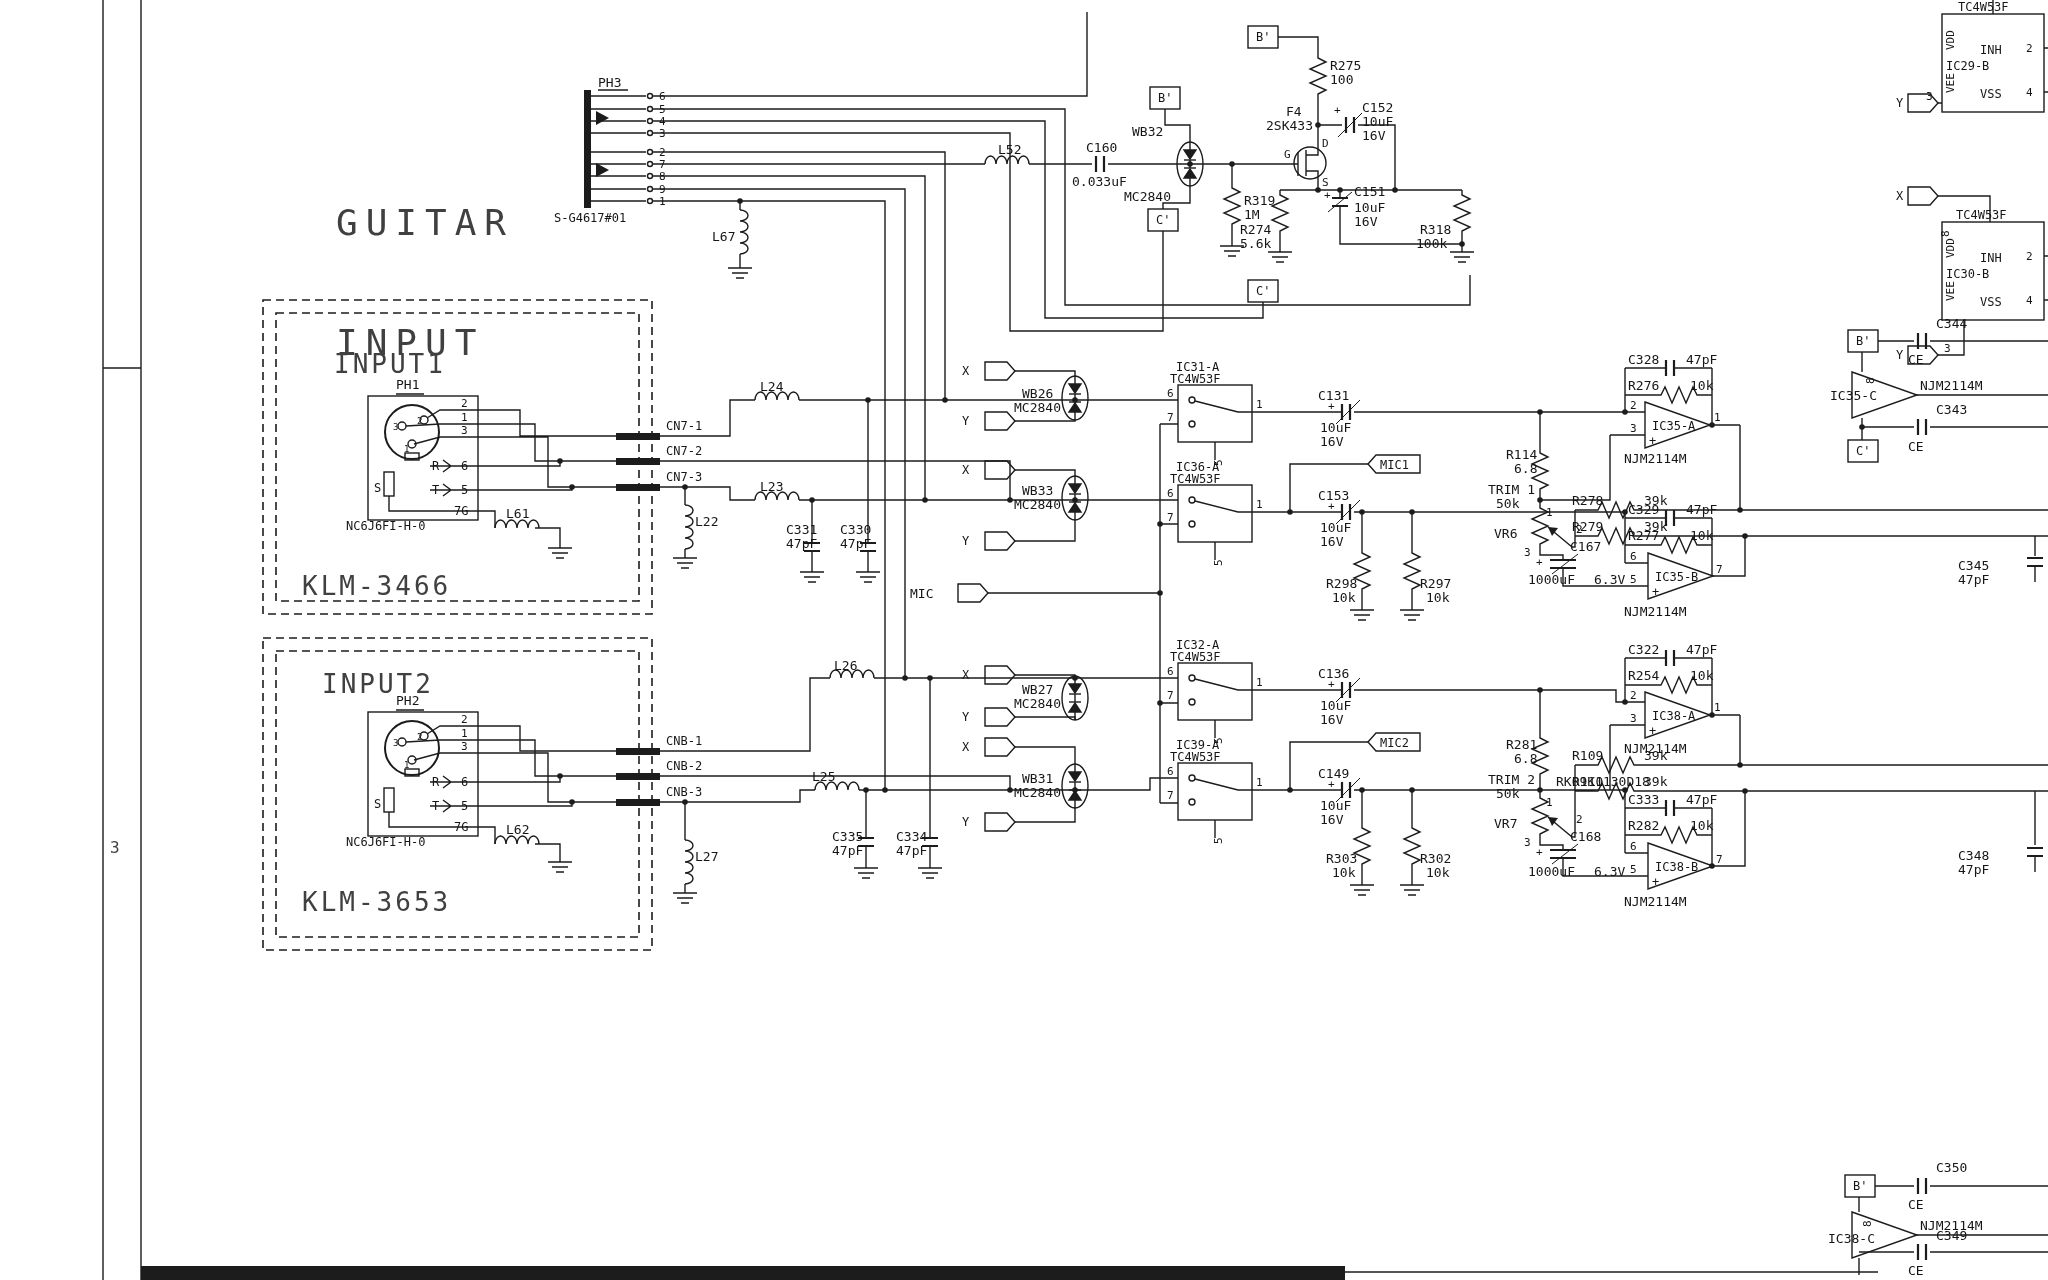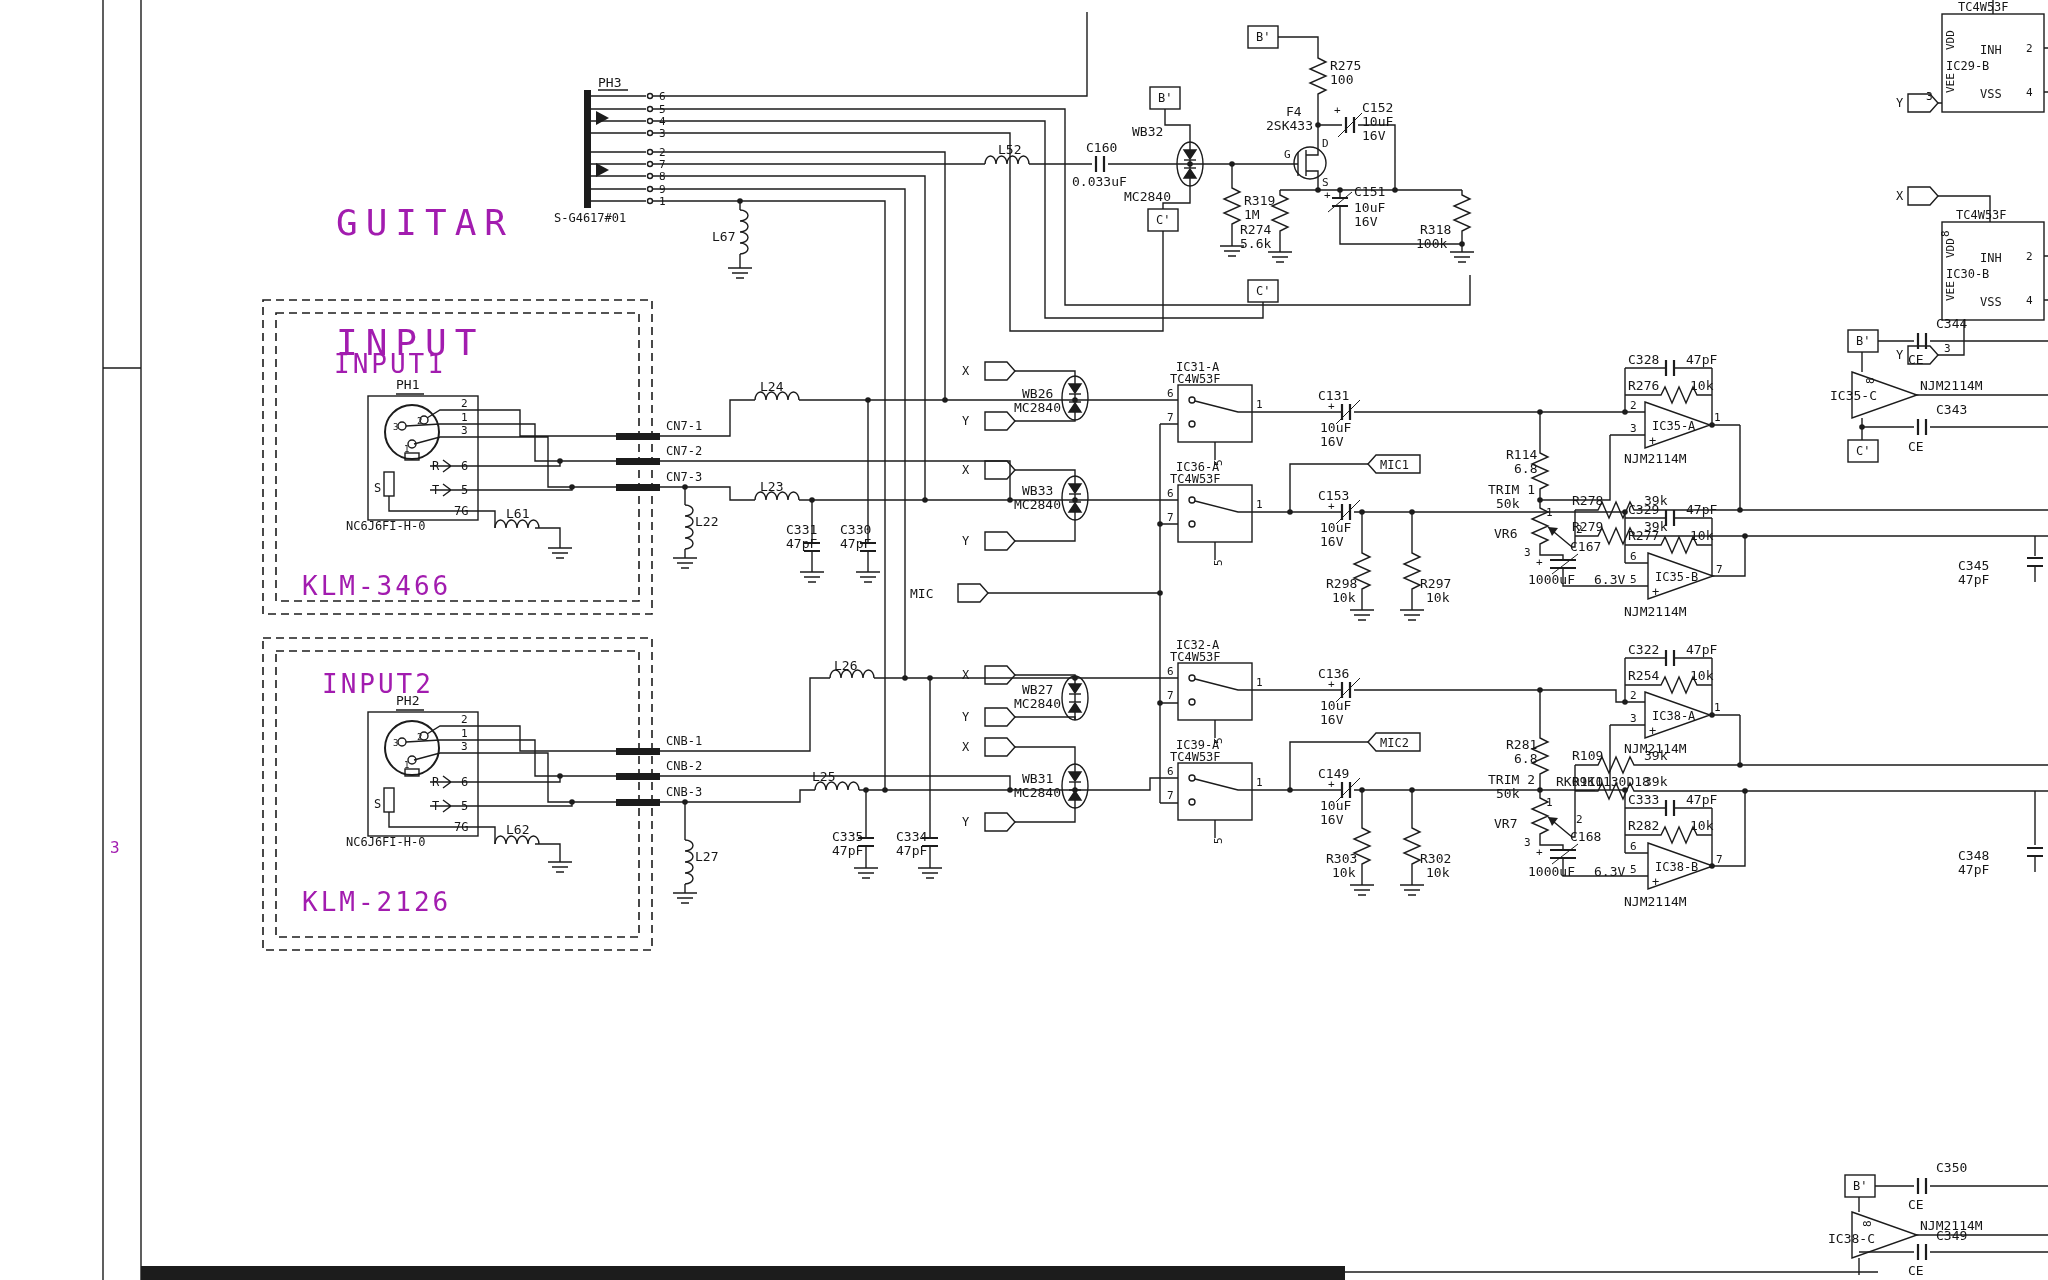--- a/index.html
+++ b/index.html
@@ -7,21 +7,21 @@
          font-family:"DejaVu Sans Mono","Liberation Mono",monospace;color:#161616;}
   svg{position:absolute;left:0;top:0;}
   .wire{fill:none;stroke:#1c1c1c;stroke-width:1.4;}
   .plate{fill:none;stroke:#1c1c1c;stroke-width:2.2;}
   .hatch{fill:none;stroke:#1c1c1c;stroke-width:1;}
   .comp{fill:none;stroke:#1c1c1c;stroke-width:1.4;}
   .dashedbox{fill:none;stroke:#1c1c1c;stroke-width:1.6;stroke-dasharray:8 5;}
   .solid{fill:#1c1c1c;stroke:none;}
   .dot{fill:#1c1c1c;stroke:none;}
   text{fill:#161616;}
-  .title{position:absolute;white-space:pre;color:#a21caf;}
+  .title{position:absolute;white-space:pre;color:#404040;}
   .t-big{font-size:36px;letter-spacing:8px;line-height:40px;}
   .t-med{font-size:26px;letter-spacing:3px;line-height:32px;}
   .t-sheet{font-size:16px;}
 </style>
 </head>
 <body>
 
 <div id="sheet">
 
   <svg width="2048" height="1280" viewBox="0 0 2048 1280">
@@ -702,15 +702,15 @@
       </g>
   </svg>
 
   <div class="title t-big" style="left:336px;top:123px">
     <div>GUITAR</div>
     <div>INPUT</div>
   </div>
   <div class="title t-med" style="left:334px;top:348px">INPUT1</div>
   <div class="title t-med" style="left:302px;top:570px">KLM-3466</div>
   <div class="title t-med" style="left:322px;top:668px">INPUT2</div>
-  <div class="title t-med" style="left:302px;top:886px">KLM-2126</div>
+  <div class="title t-med" style="left:302px;top:886px">KLM-3653</div>
   <div class="title t-sheet" style="left:110px;top:838px">3</div>
 </div>
 
 </body></html>

